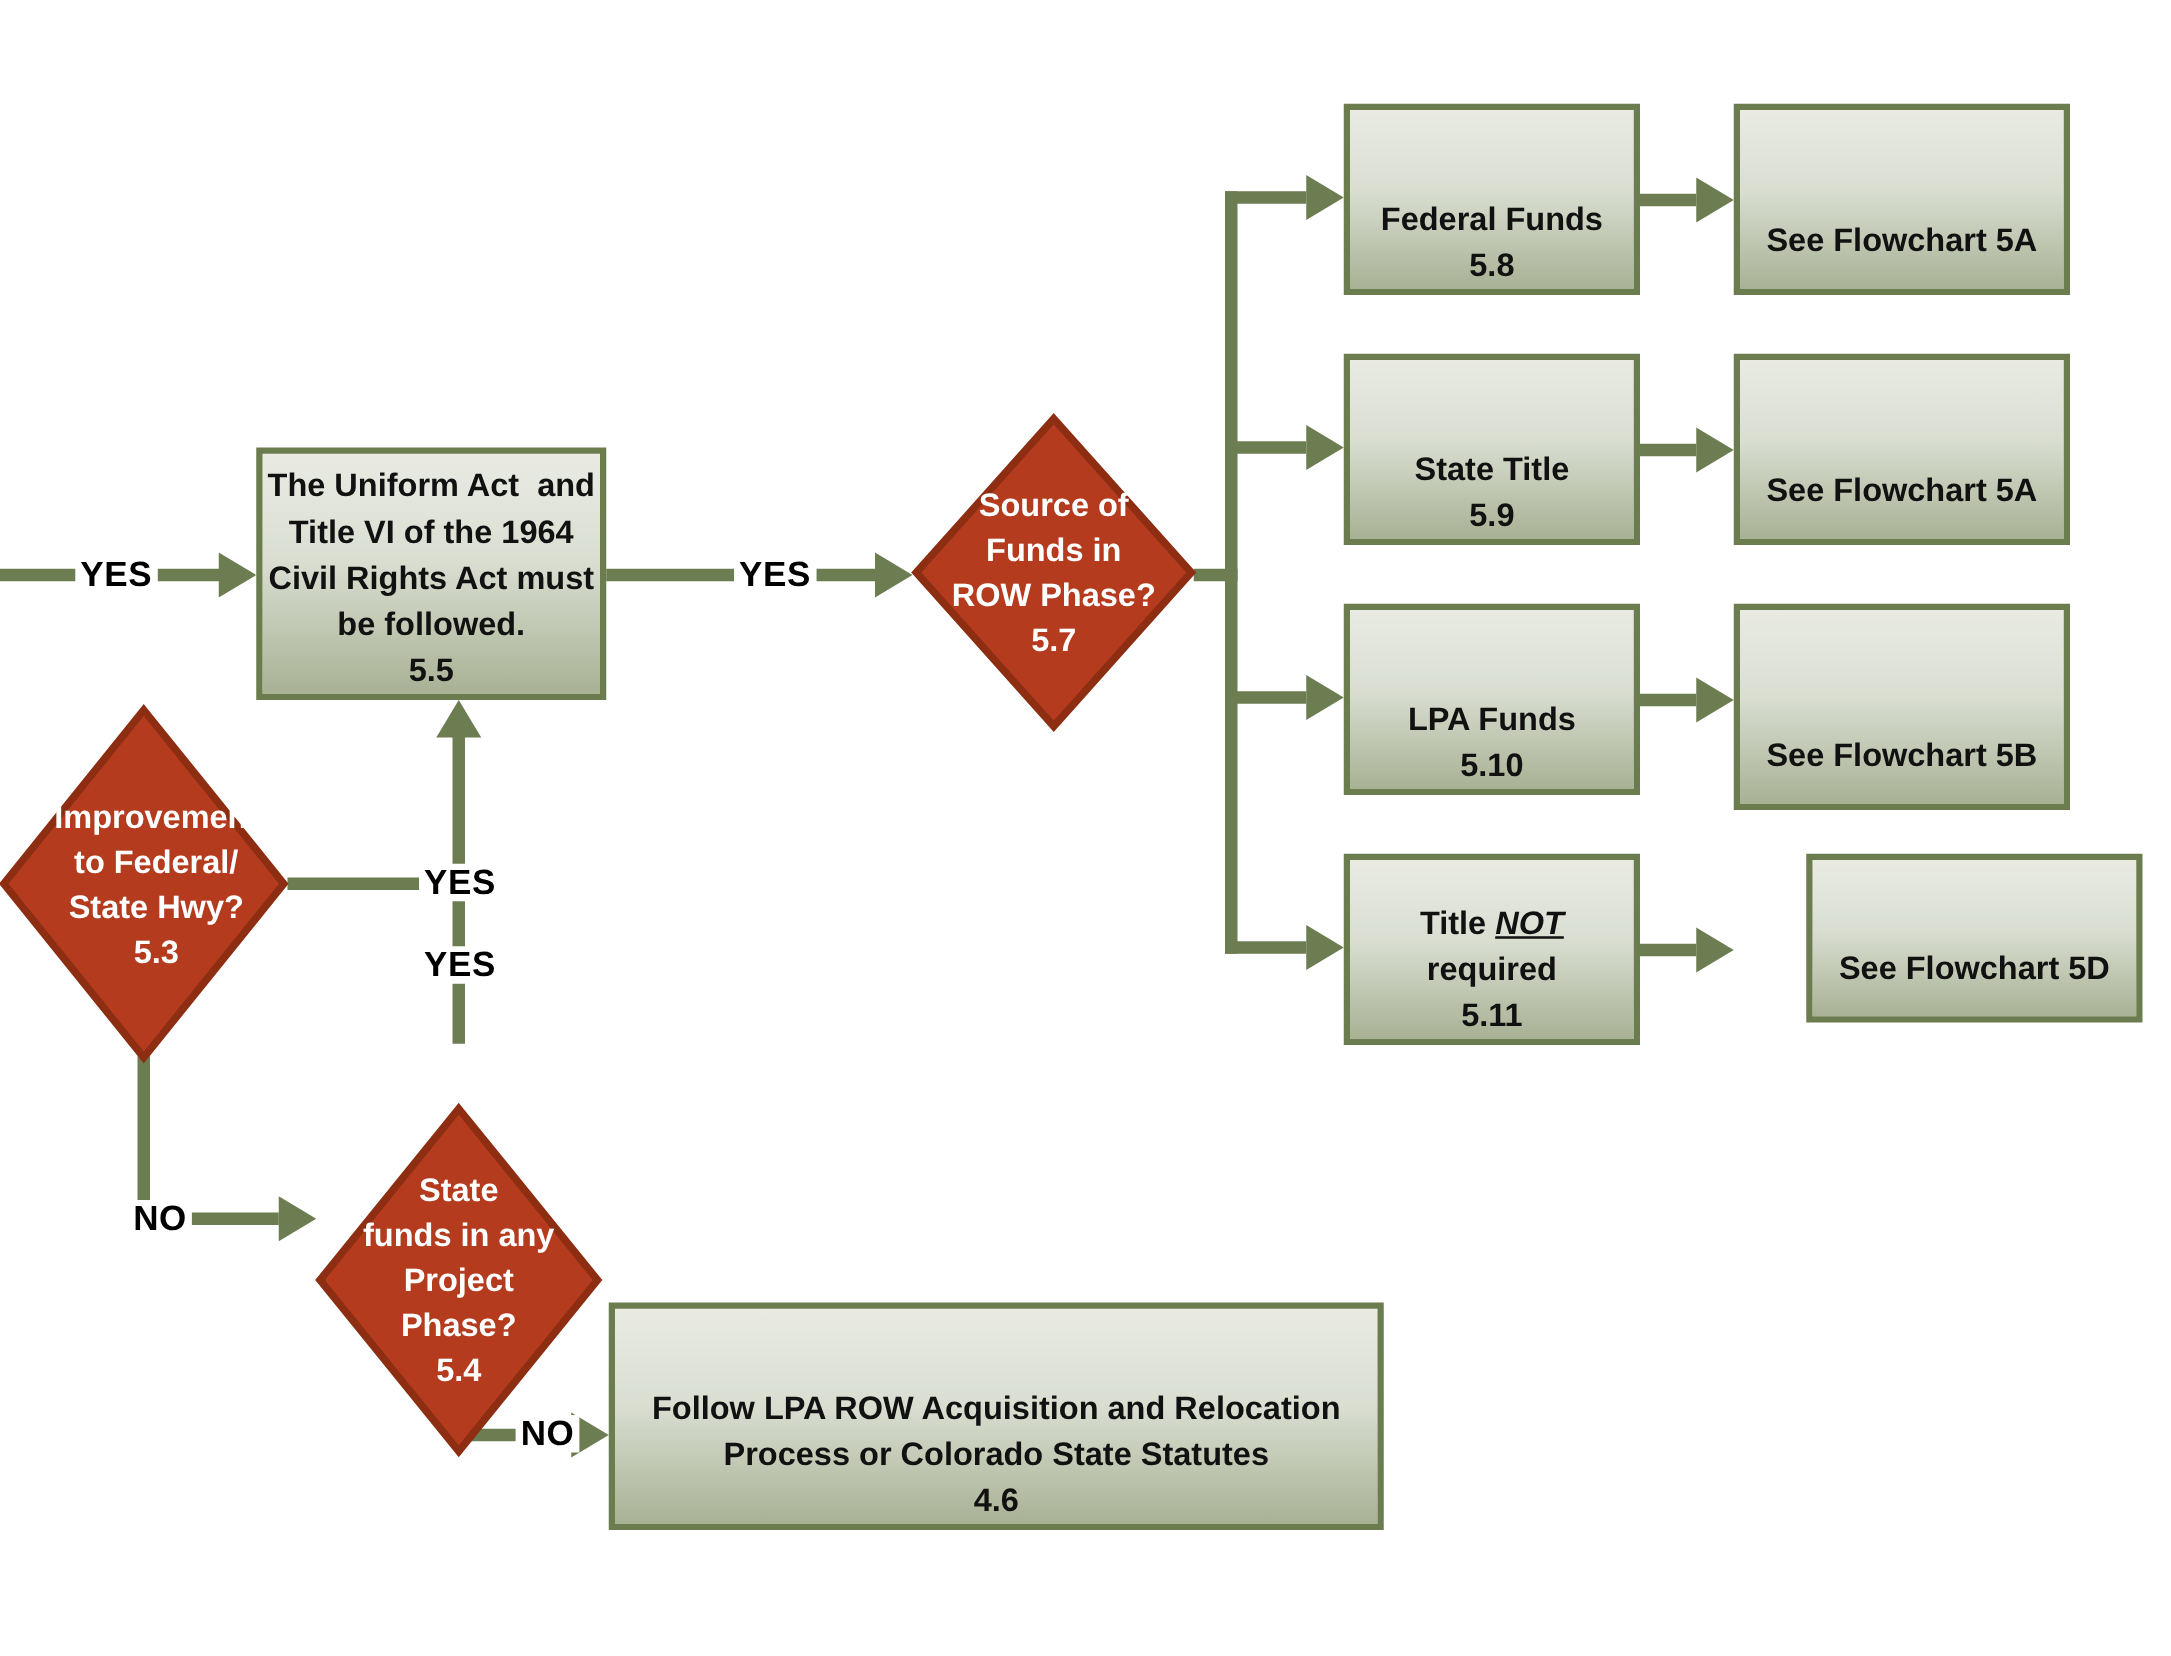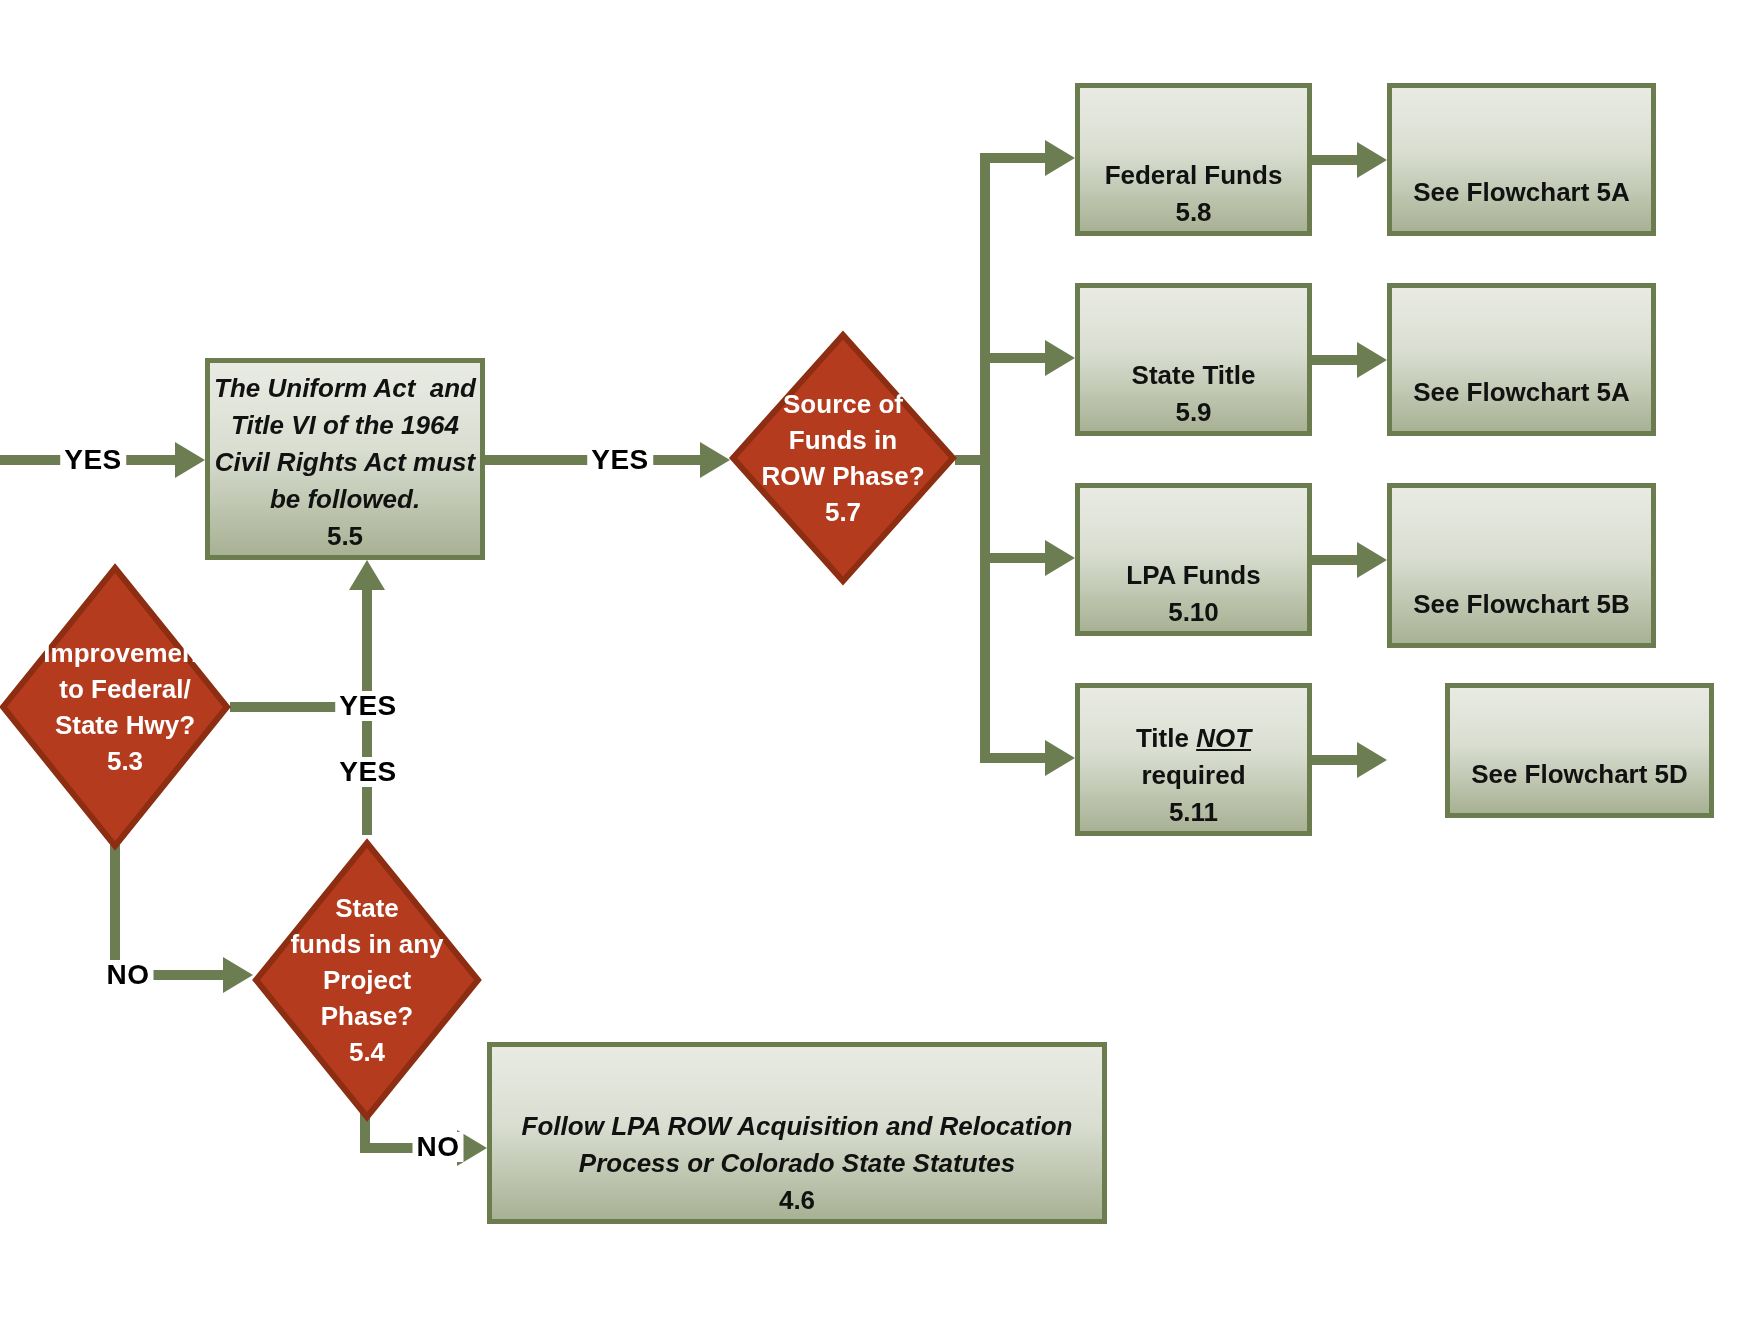--- a/index.html
+++ b/index.html
@@ -30,21 +30,21 @@
     font-size:28px;line-height:30px;letter-spacing:0.5px;color:#000;
     white-space:nowrap;
   }
   .box{
     position:absolute;box-sizing:border-box;
     border:5px solid var(--box_border);
     background:linear-gradient(to bottom,var(--box_fill_top) 0%,var(--box_fill_mid) 45%,var(--box_fill_bottom) 100%);
     display:flex;flex-direction:column;align-items:center;justify-content:flex-end;
     text-align:center;font-size:26px;line-height:37px;color:var(--text_dark);
   }
-  .box .pre{white-space:pre-wrap;font-style:italic;}
+  .box .pre{white-space:pre-wrap;}
   .box.raise > div{transform:translateY(-20px);}
   .diamond{position:absolute;}
   .diamond svg{position:absolute;left:0;top:0;overflow:visible;}
   .dtxt{
     position:absolute;left:0;top:0;width:100%;height:100%;
     display:flex;flex-direction:column;align-items:center;justify-content:center;
     text-align:center;color:var(--text_light);font-size:26px;line-height:36px;
   }
   .dtxt .pre{white-space:pre-wrap;}
   .em{font-style:italic;text-decoration:underline;}
@@ -163,21 +163,21 @@
       <polygon points="115,3 227,142 115,281 3,142" fill="var(--diamond_fill)" stroke="var(--diamond_border)" stroke-width="6" stroke-linejoin="miter"></polygon>
     </svg>
     <div class="dtxt">
       <div class="pre">Improvement
 to Federal/
 State Hwy?</div>
       <div>5.3</div>
     </div>
   </div>
 
-  <div class="diamond" style="left:253px;top:840px;width:228px;height:280px;">
+  <div class="diamond" style="left:253px;top:884px;width:228px;height:280px;">
     <svg width="228" height="280" viewBox="0 0 228 280">
       <polygon points="114,3 225,140 114,277 3,140" fill="var(--diamond_fill)" stroke="var(--diamond_border)" stroke-width="6" stroke-linejoin="miter"></polygon>
     </svg>
     <div class="dtxt">
       <div class="pre">State
 funds in any
 Project
 Phase?</div>
       <div>5.4</div>
     </div>

